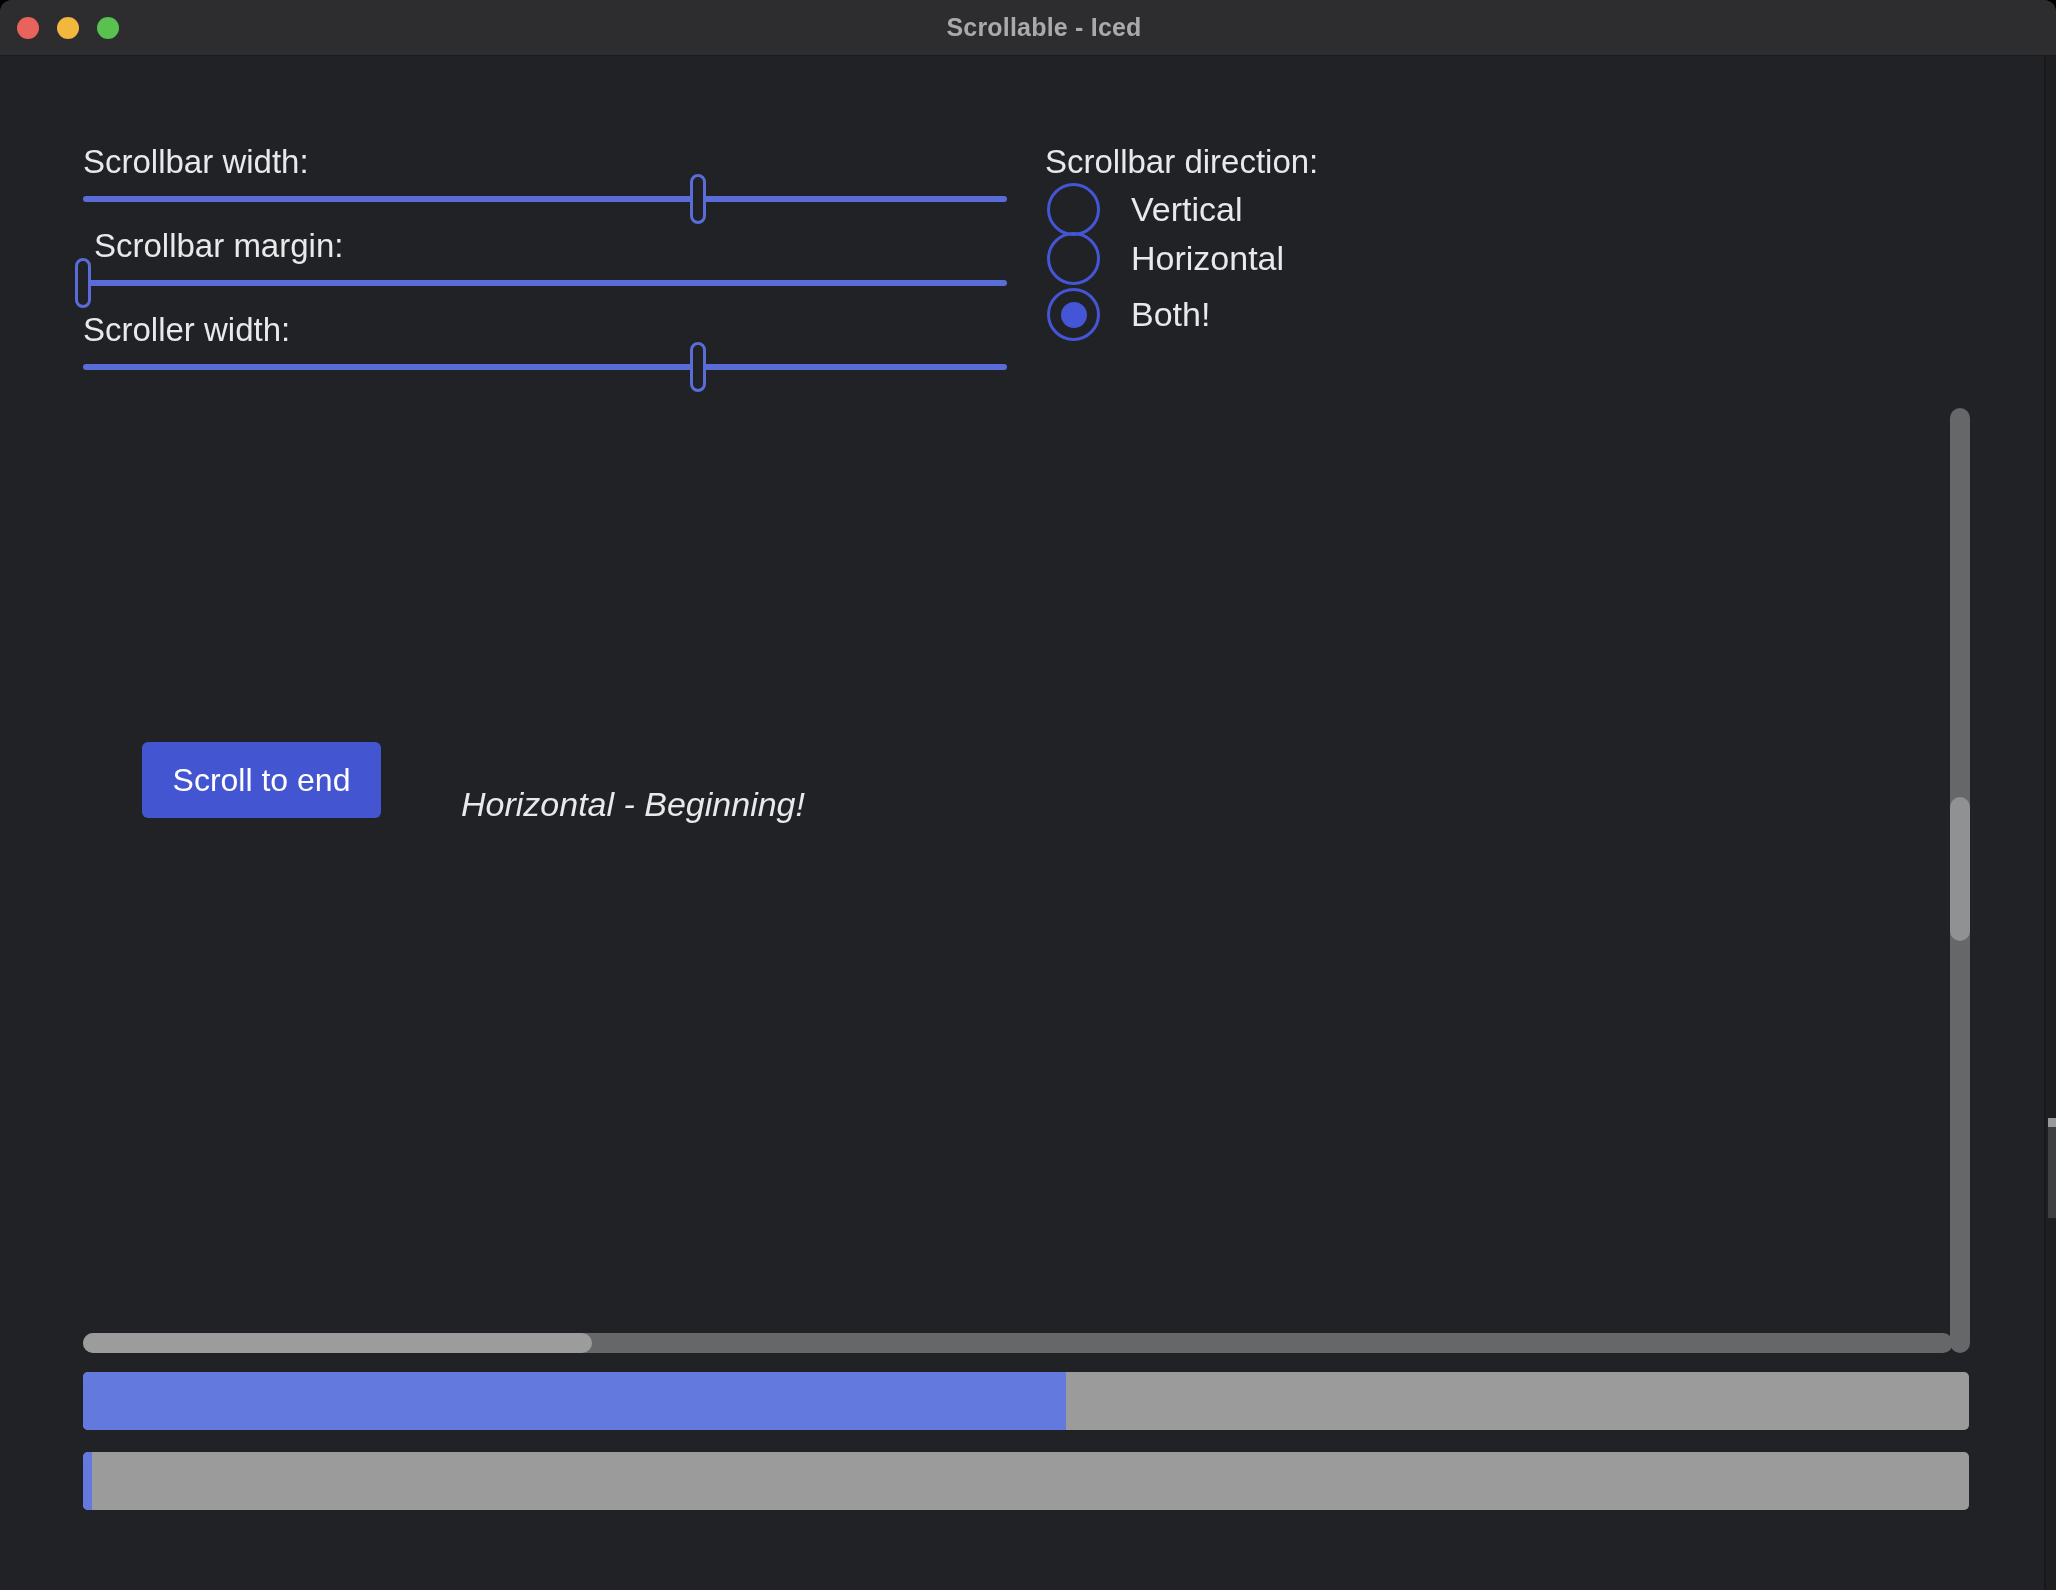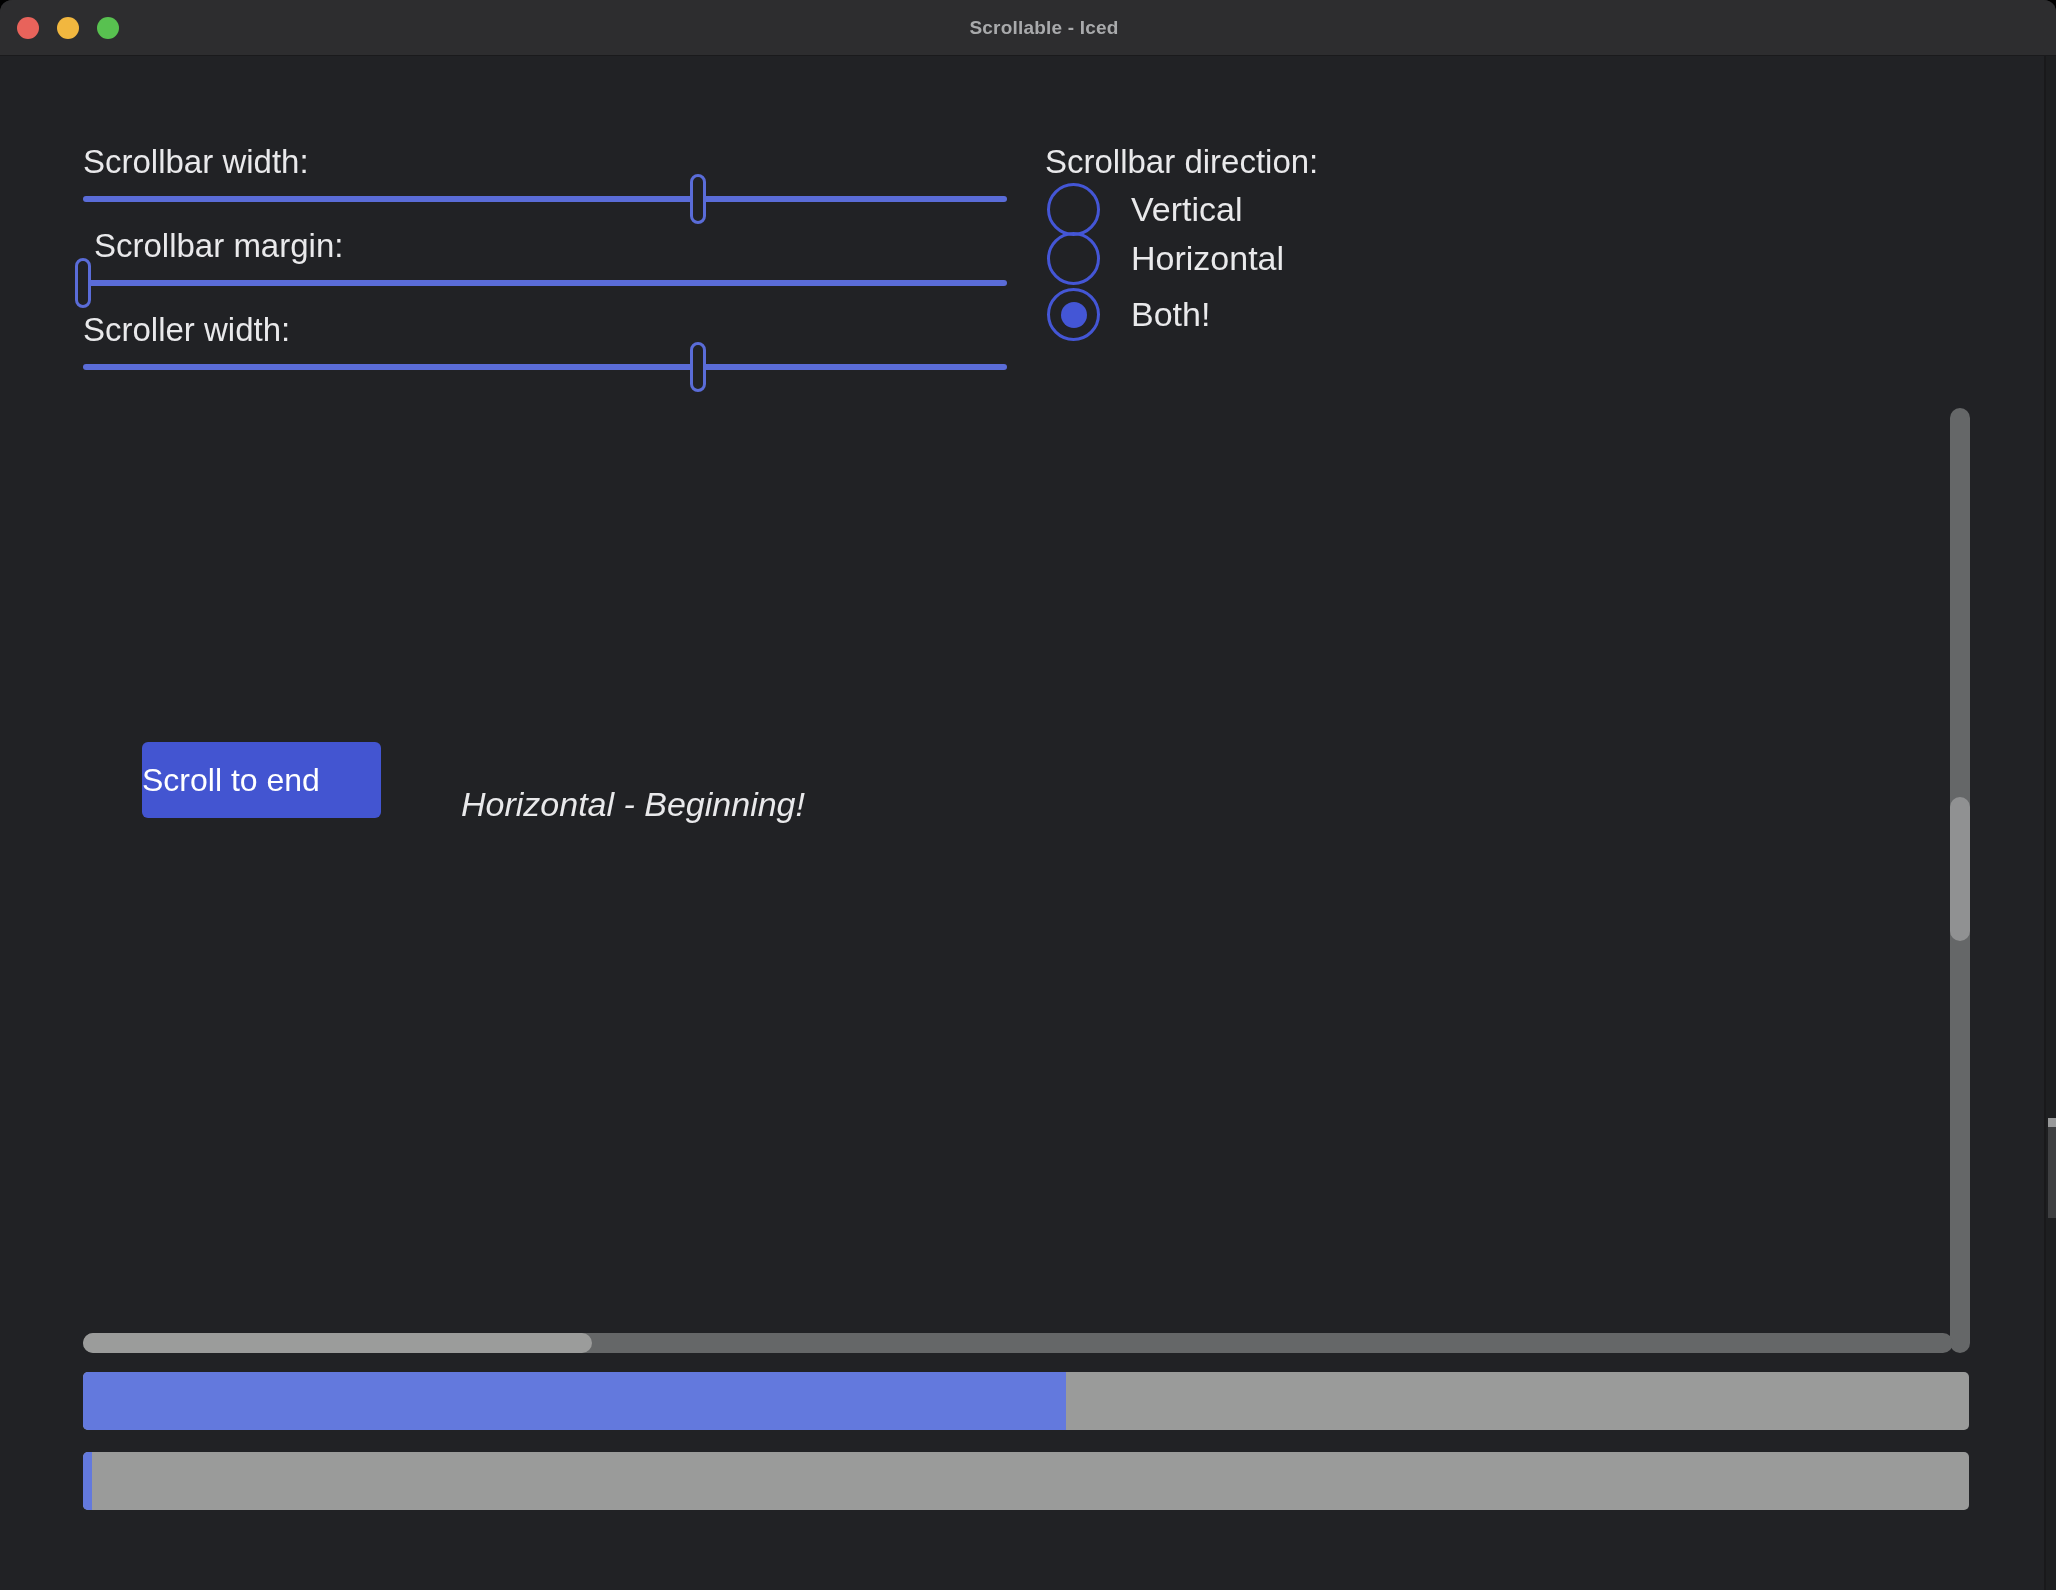--- a/index.html
+++ b/index.html
@@ -10,42 +10,42 @@
     --edge_strip:#1e1f21; --edge_tick:#98999a; --edge_block:#3e3f41;
   }
   *{margin:0;padding:0;box-sizing:border-box;}
   html,body{background:#000;}
   body{font-family:"Liberation Sans","DejaVu Sans",sans-serif;}
   .window{position:relative;width:2056px;height:1590px;background:var(--bg);
           border-radius:12px 12px 0 0;overflow:hidden;}
   
   .titlebar{position:absolute;left:0;top:0;width:2056px;height:56px;background:var(--titlebar_bg);
             border-bottom:1px solid #1a1a1c;display:flex;align-items:center;justify-content:center;}
-  .title{color:var(--titlebar_text);font-size:19px;font-weight:700;letter-spacing:.2px;margin-left:32px;}
+  .title{color:var(--titlebar_text);font-size:25px;font-weight:700;letter-spacing:.2px;margin-left:32px;}
   .lights{position:absolute;left:17px;top:17px;display:flex;gap:18px;}
   .light{width:22px;height:22px;border-radius:50%;border:none;padding:0;}
   .light.red{background:var(--light_red);} .light.yellow{background:var(--light_yellow);} .light.green{background:var(--light_green);}
   
   .lbl{position:absolute;color:var(--text);font-size:33px;line-height:40px;white-space:nowrap;}
   
   .slider{position:absolute;left:83px;width:924px;height:50px;}
   .slider .track{position:absolute;left:0;top:22px;width:100%;height:6px;background:var(--accent);border-radius:3px;}
   .slider .handle{position:absolute;top:0;width:16px;height:50px;background:var(--bg);
                   border:3px solid var(--accent);border-radius:9px;transform:translateX(-50%);}
   
   .radio-row{position:absolute;left:1047px;display:flex;align-items:center;}
   .radio-circle{position:relative;width:53px;height:53px;border:3px solid var(--radio_accent);
                 border-radius:50%;flex:none;}
   .radio-dot{position:absolute;left:50%;top:50%;width:26px;height:26px;border-radius:50%;
              background:var(--radio_accent);transform:translate(-50%,-50%);}
   .radio-label{margin-left:31px;color:var(--text);font-size:34px;line-height:53px;}
   
   .btn{position:absolute;left:142px;top:742px;width:239px;height:76px;background:var(--button_bg);
        border:none;border-radius:6px;color:var(--button_text);font-size:32px;
-       font-family:inherit;display:flex;align-items:center;}
+       font-family:inherit;display:flex;align-items:center;justify-content:center;}
   .status{position:absolute;left:461px;top:784px;color:var(--text);font-size:34px;line-height:40px;font-style:italic;}
   
   .vbar{position:absolute;left:1950px;top:408px;width:20px;height:945px;background:var(--track);border-radius:10px;}
   .vbar .scroller{position:absolute;left:0;width:100%;background:var(--v_scroller);border-radius:10px;}
   .hbar{position:absolute;left:83px;top:1333px;width:1870px;height:20px;background:var(--track);border-radius:10px;}
   .hbar .scroller{position:absolute;top:0;height:100%;background:var(--h_scroller);border-radius:10px;}
   
   .progress{position:absolute;left:83px;width:1886px;height:58px;background:var(--rail);border-radius:5px;}
   .progress .fill{position:absolute;left:0;top:0;height:100%;background:var(--progress_fill);border-radius:5px 0 0 5px;}
   

